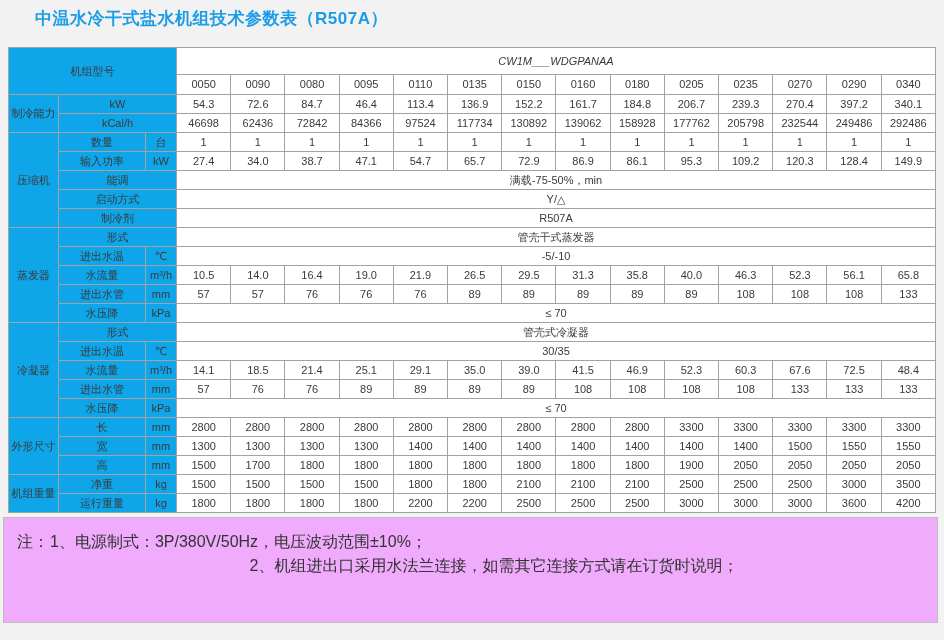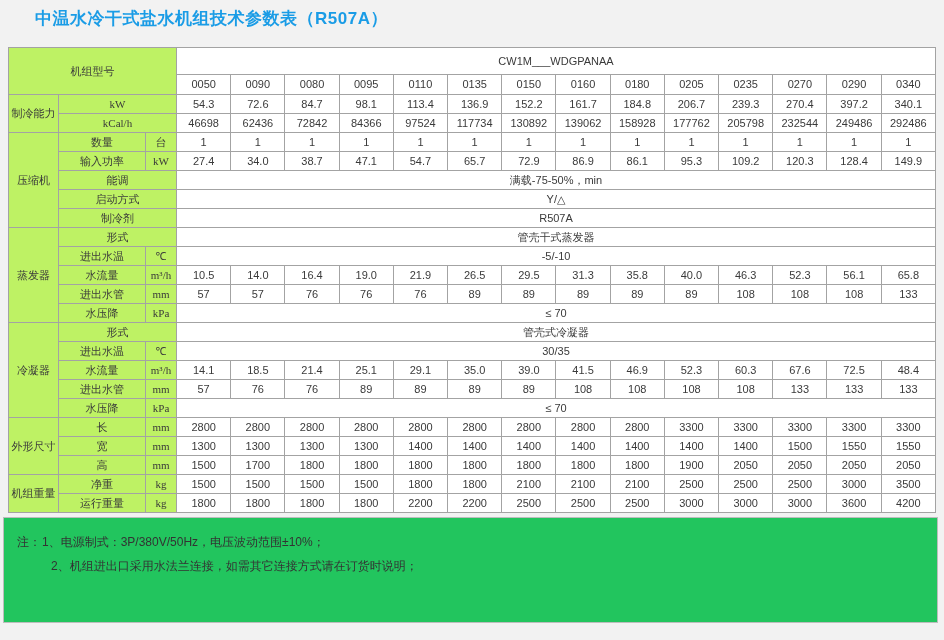--- a/index.html
+++ b/index.html
@@ -32,35 +32,35 @@
     font-size:11px;
     color:#3a3a3a;
     text-align:center;
     vertical-align:middle;
     height:18px;
     padding:0 1px;
     white-space:nowrap;
     overflow:hidden;
     line-height:1.1;
   }
-  .spec td.lab{background:#bef264;font-family:Liberation Serif, serif;}
-  .spec td.series{height:26px;}
+  .spec td.lab{background:#0ea5e9;}
+  .spec td.series{height:26px;font-style:italic;}
   .spec td.model{height:19px;}
   .notes{
     margin:4px 0 0 3px;
     width:920px;
     height:92px;
-    background:#22c55e;
+    background:#f0abfc;
     border:1px solid #bdbdbd;
     padding:12px 0 0 13px;
-    font-size:12px;
+    font-size:16px;
     color:#333333;
   }
   .note-line{line-height:24px;white-space:nowrap;}
-  .note-line.indent{padding-left:34px;}
+  .note-line.indent{padding-left:34px;text-align:center;}
   .note-prefix{padding-right:1px;}
 </style>
 </head>
 <body>
 
 <div class="title" style="color: rgb(26, 156, 230); margin-left: 26px;">中温水冷干式盐水机组技术参数表（R507A）</div>
 
 <table class="spec">
   <colgroup>
     <col style="width:50px">
@@ -101,21 +101,21 @@
         <td class="model">0270</td>
         <td class="model">0290</td>
         <td class="model">0340</td>
       </tr>
   <tr>
         <td class="lab" rowspan="2">制冷能力</td>
         <td class="lab" colspan="2">kW</td>
         <td>54.3</td>
         <td>72.6</td>
         <td>84.7</td>
-        <td>98.1</td>
+        <td>46.4</td>
         <td>113.4</td>
         <td>136.9</td>
         <td>152.2</td>
         <td>161.7</td>
         <td>184.8</td>
         <td>206.7</td>
         <td>239.3</td>
         <td>270.4</td>
         <td>397.2</td>
         <td>340.1</td>

